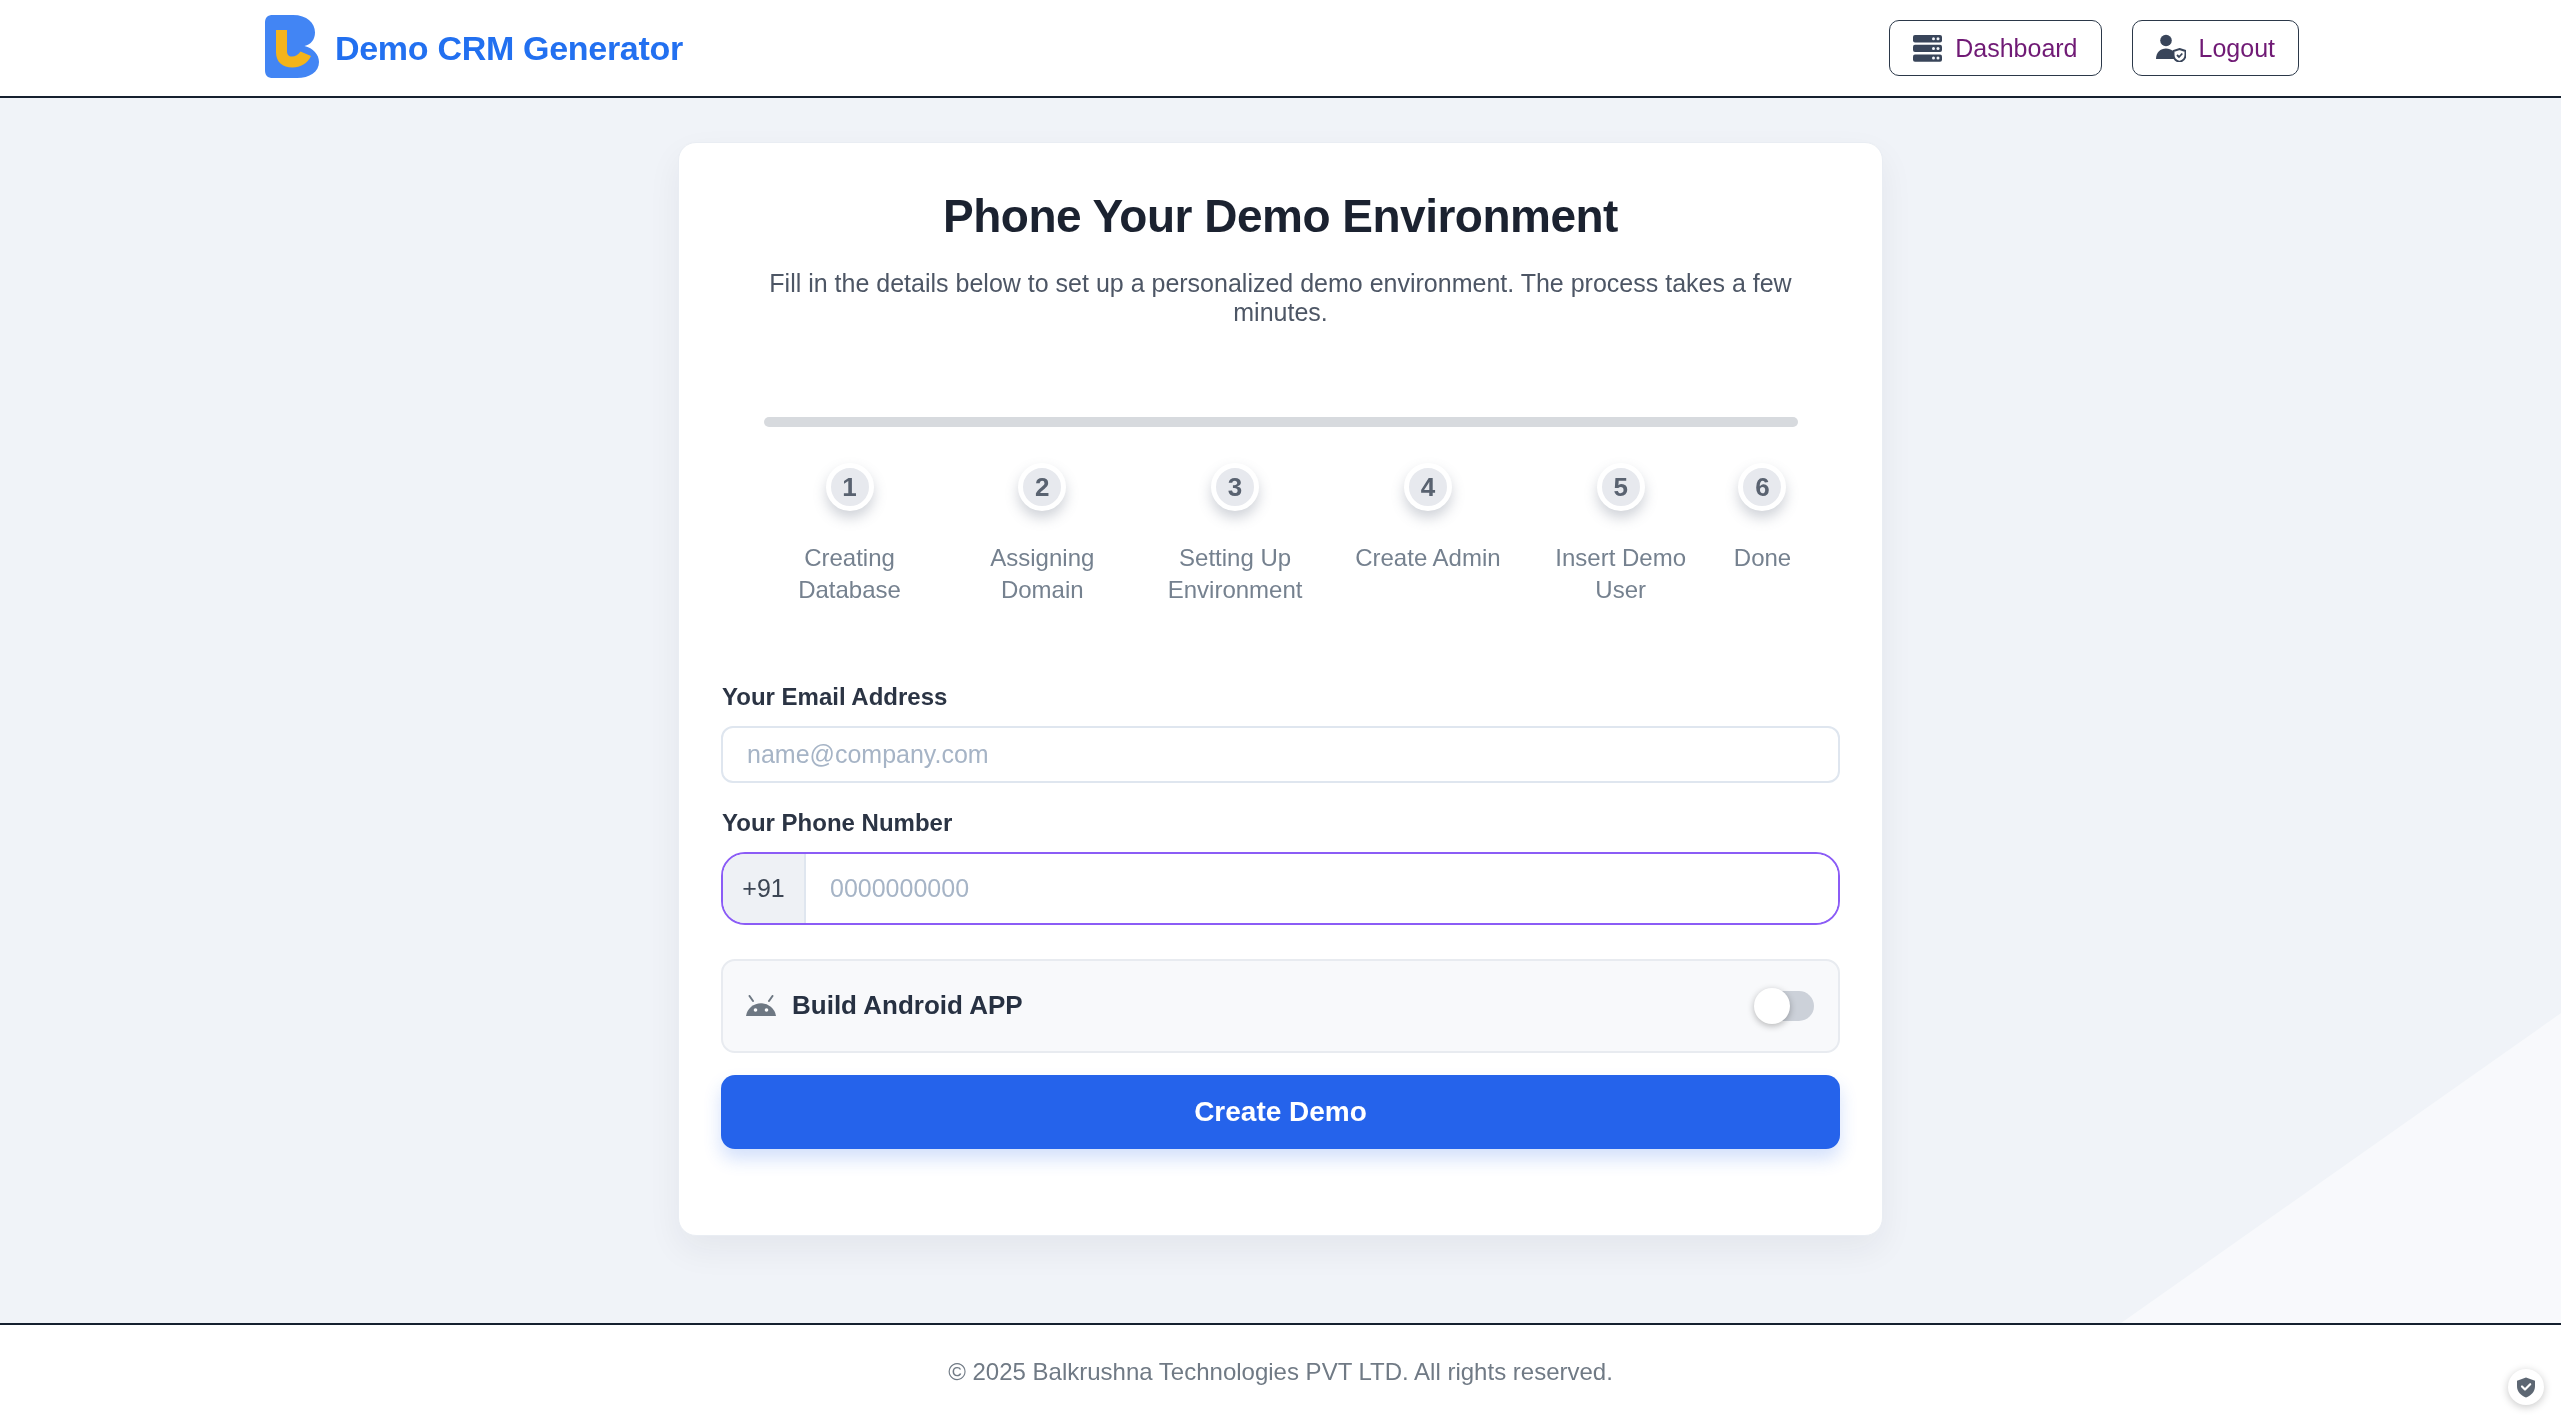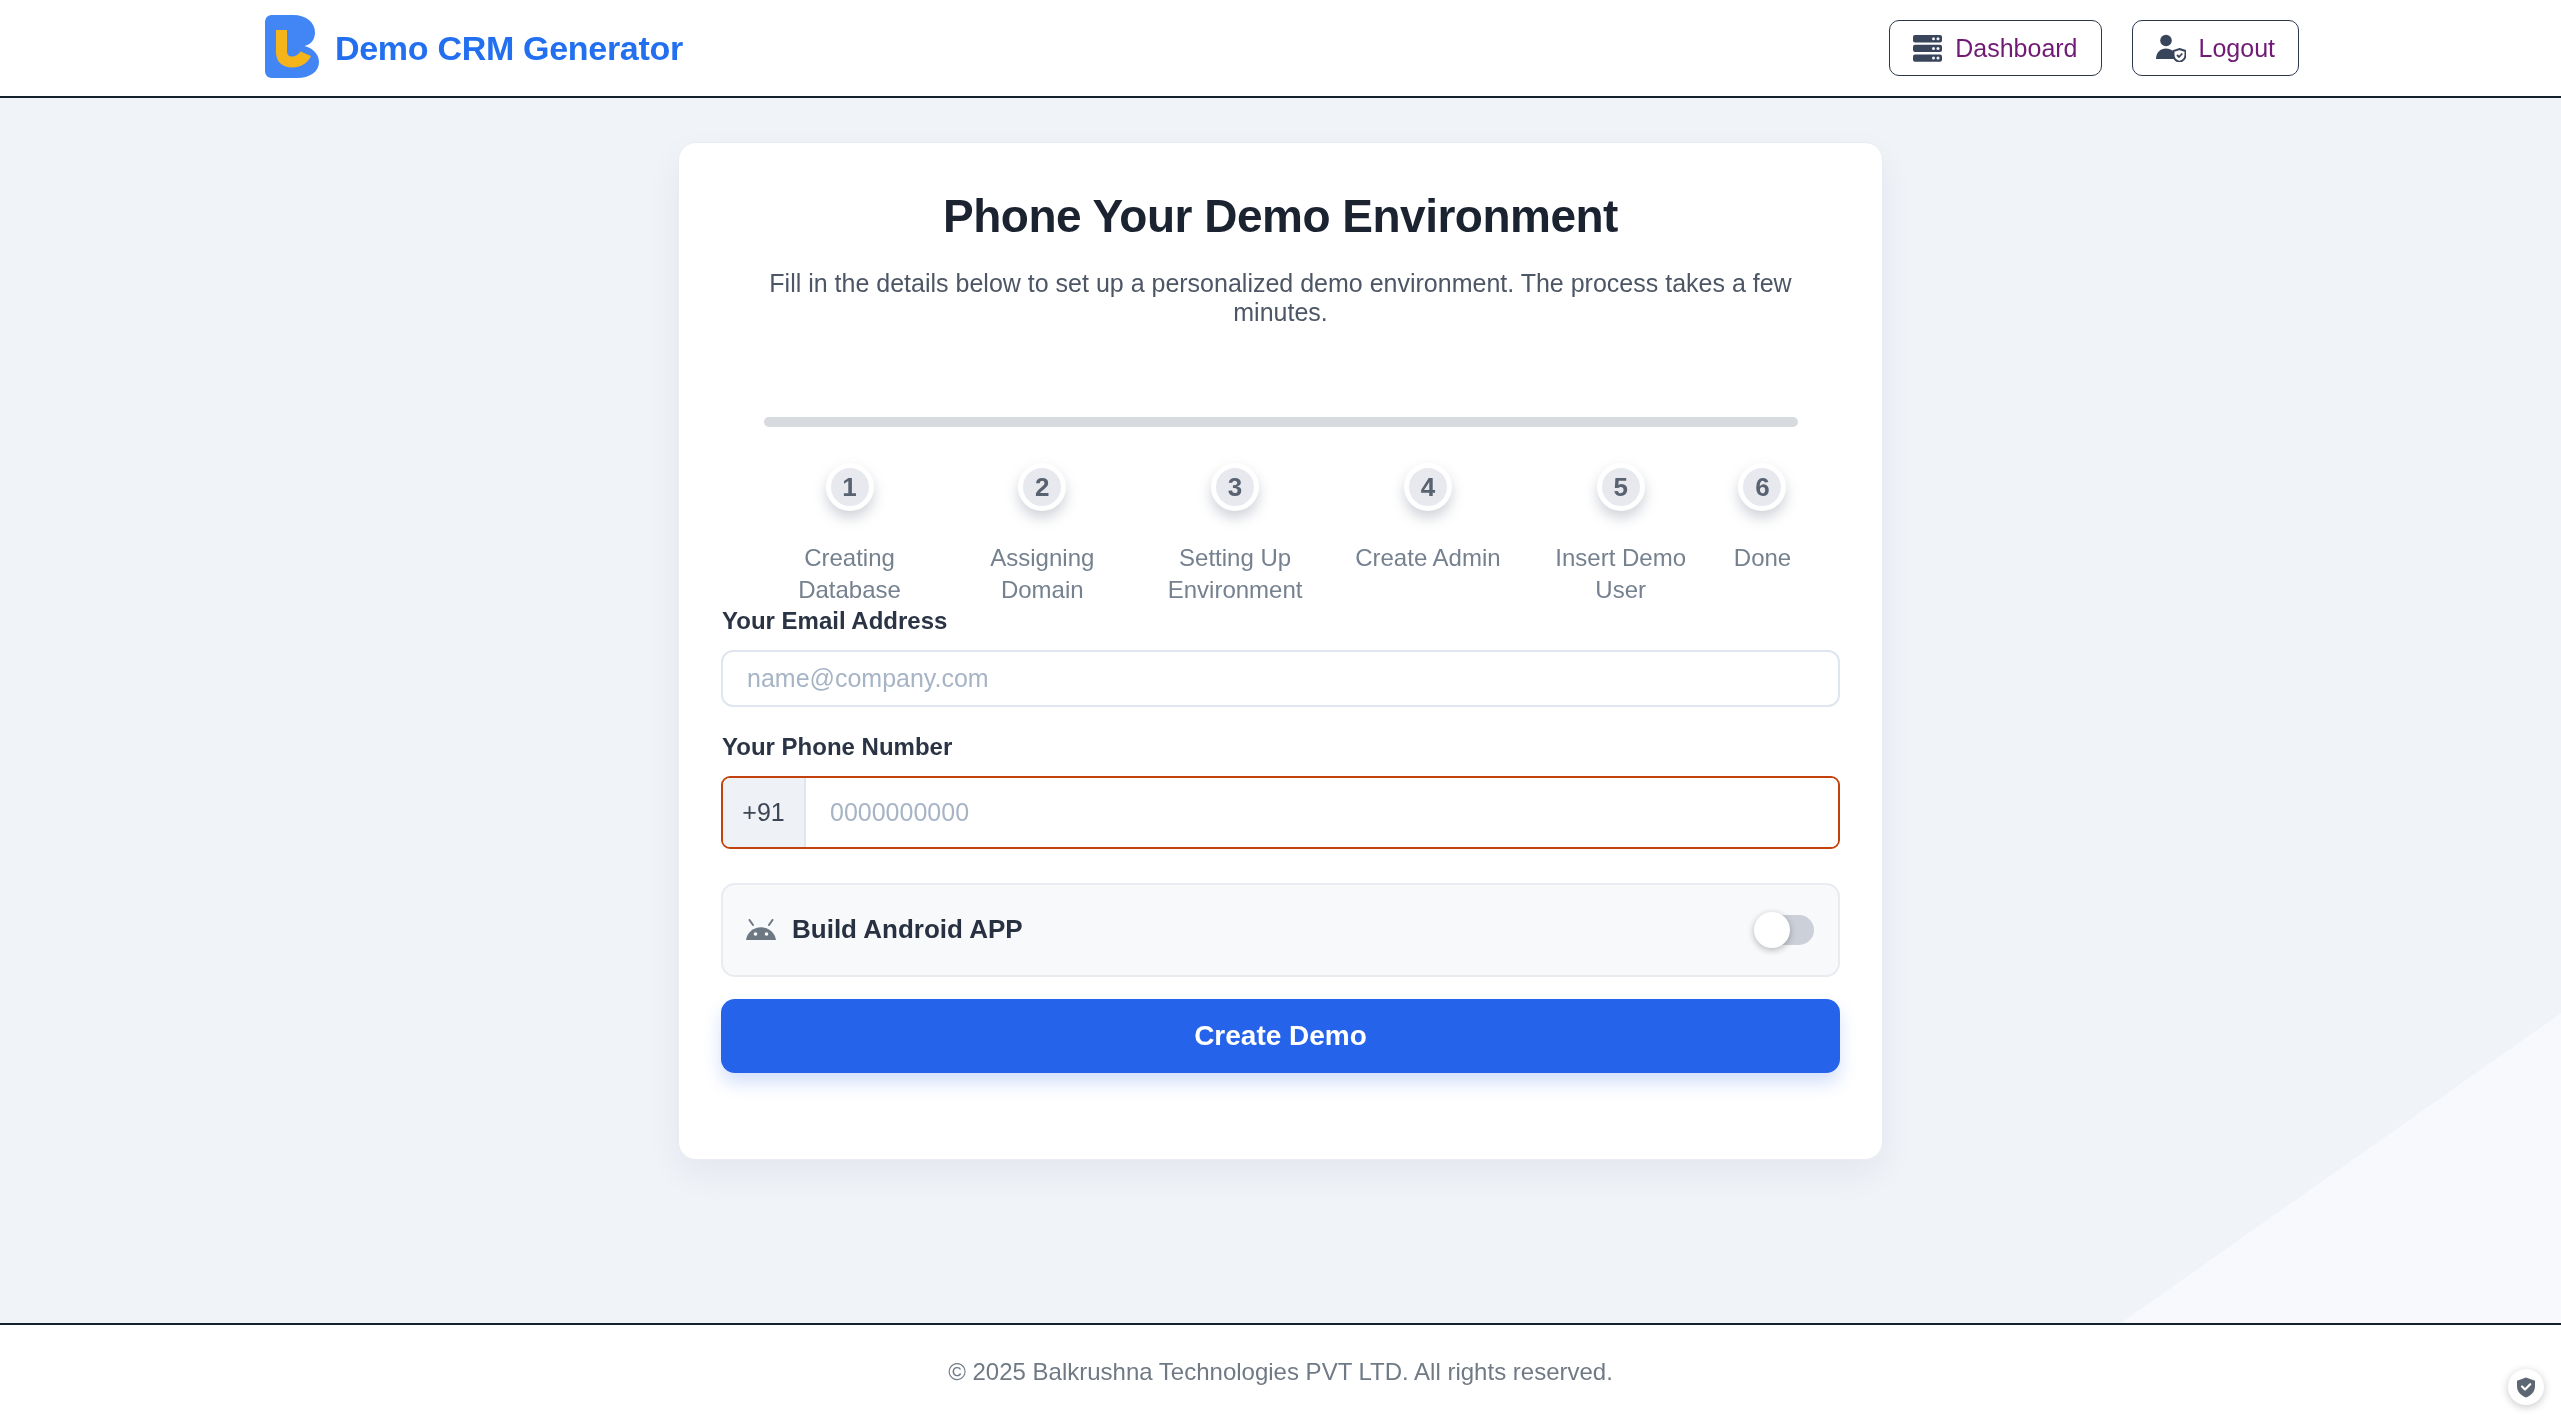--- a/index.html
+++ b/index.html
@@ -45,29 +45,29 @@
   .step:last-child { width:70px; }
   .step-circle {
     width:48px; height:48px; border-radius:50%; background:#e7e9ee; border:5px solid #fff;
     box-shadow:0 7px 13px rgba(100,110,130,0.30);
     display:flex; align-items:center; justify-content:center;
     font-size:26px; font-weight:700; color:#596270;
   }
   .step-label { margin-top:31px; font-size:24px; color:#75818f; text-align:center; line-height:1.35; }
 
   
-  .form { }
+  .form { margin-top:76px; }
   .field-label { display:block; font-size:24px; font-weight:600; color:#2b3444; margin:0 0 15px 1px; }
   .text-input {
     width:100%; height:57px; border:2px solid #dfe6ef; border-radius:12px;
     font-size:25px; color:#2b3444; padding:0 24px; font-family:inherit; outline:none; background:#fff;
   }
   .text-input::placeholder { color:#a6b4c6; }
   .phone-block { margin-top:26px; }
-  .phone-group { display:flex; height:73px; border:2px solid #c2410c; border-radius:9px; overflow:hidden; background:#fff; }
+  .phone-group { display:flex; height:73px; border:2px solid #8b5cf6; border-radius:24px; overflow:hidden; background:#fff; }
   .phone-prefix {
     width:83px; background:#eef1f5; border-right:2px solid #dfe6ef;
     display:flex; align-items:center; justify-content:center;
     font-size:25px; color:#3c4654;
   }
   .phone-group .text-input { border:none; border-radius:0; flex:1; height:100%; }
 
   
   .android-row {
     margin-top:34px; height:94px; background:#f8f9fb; border:2px solid #e8ebf0; border-radius:14px;

